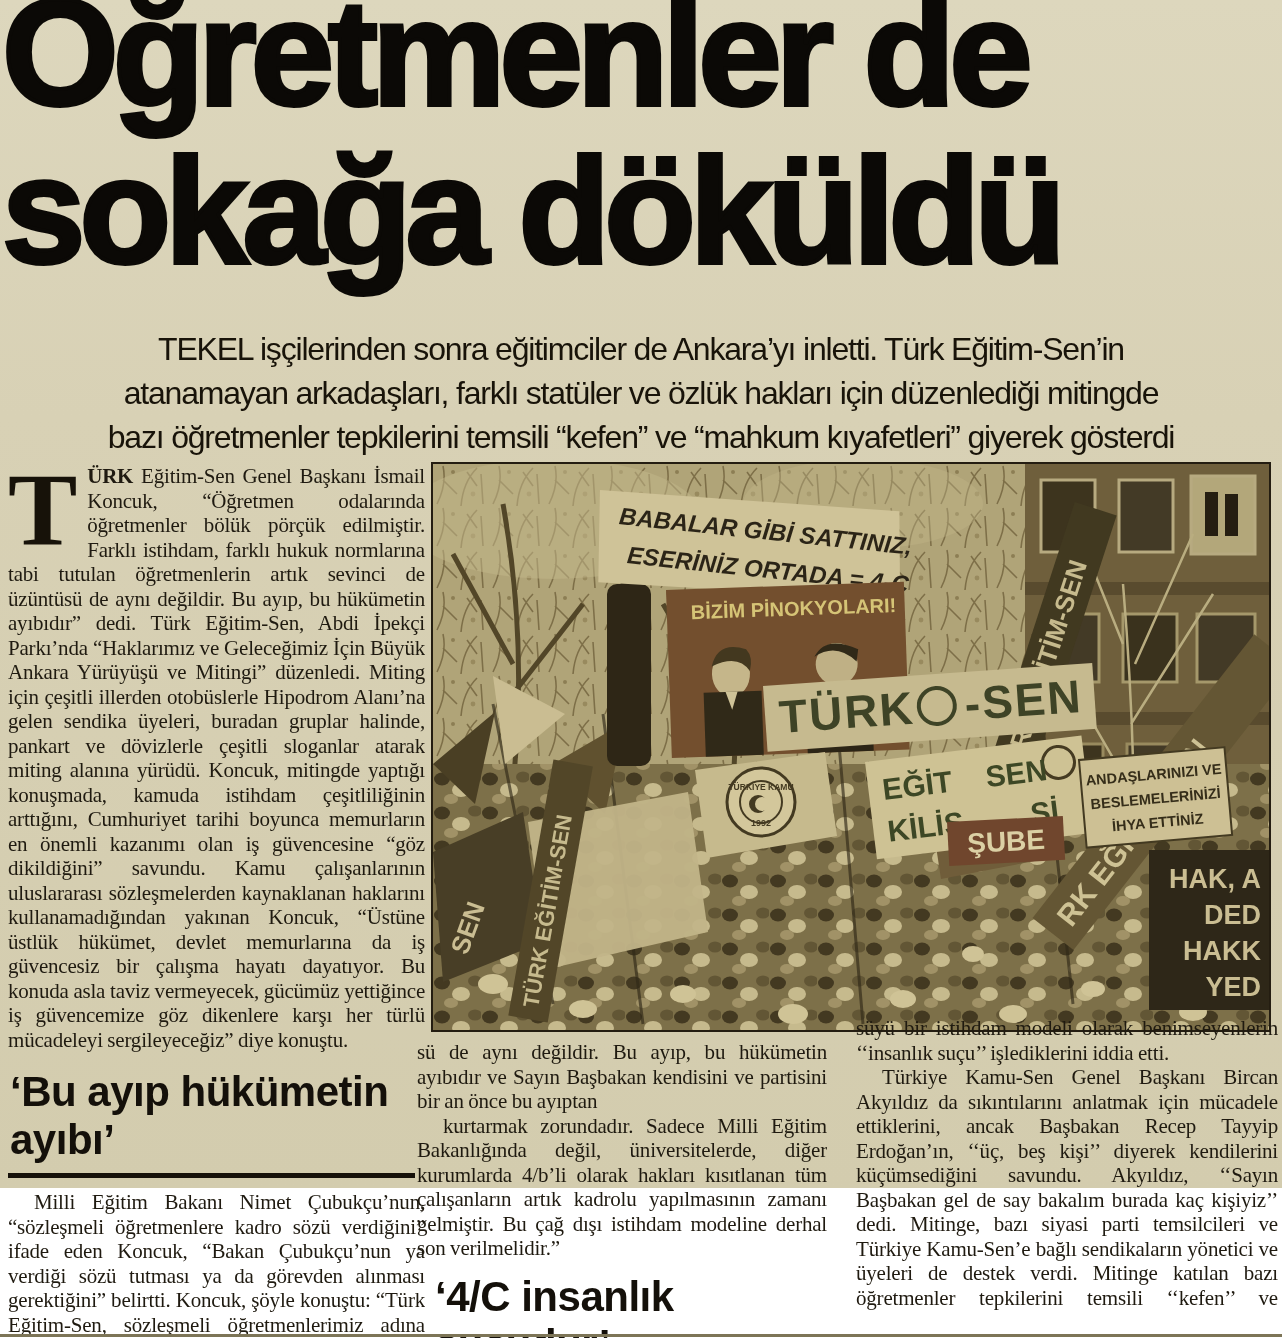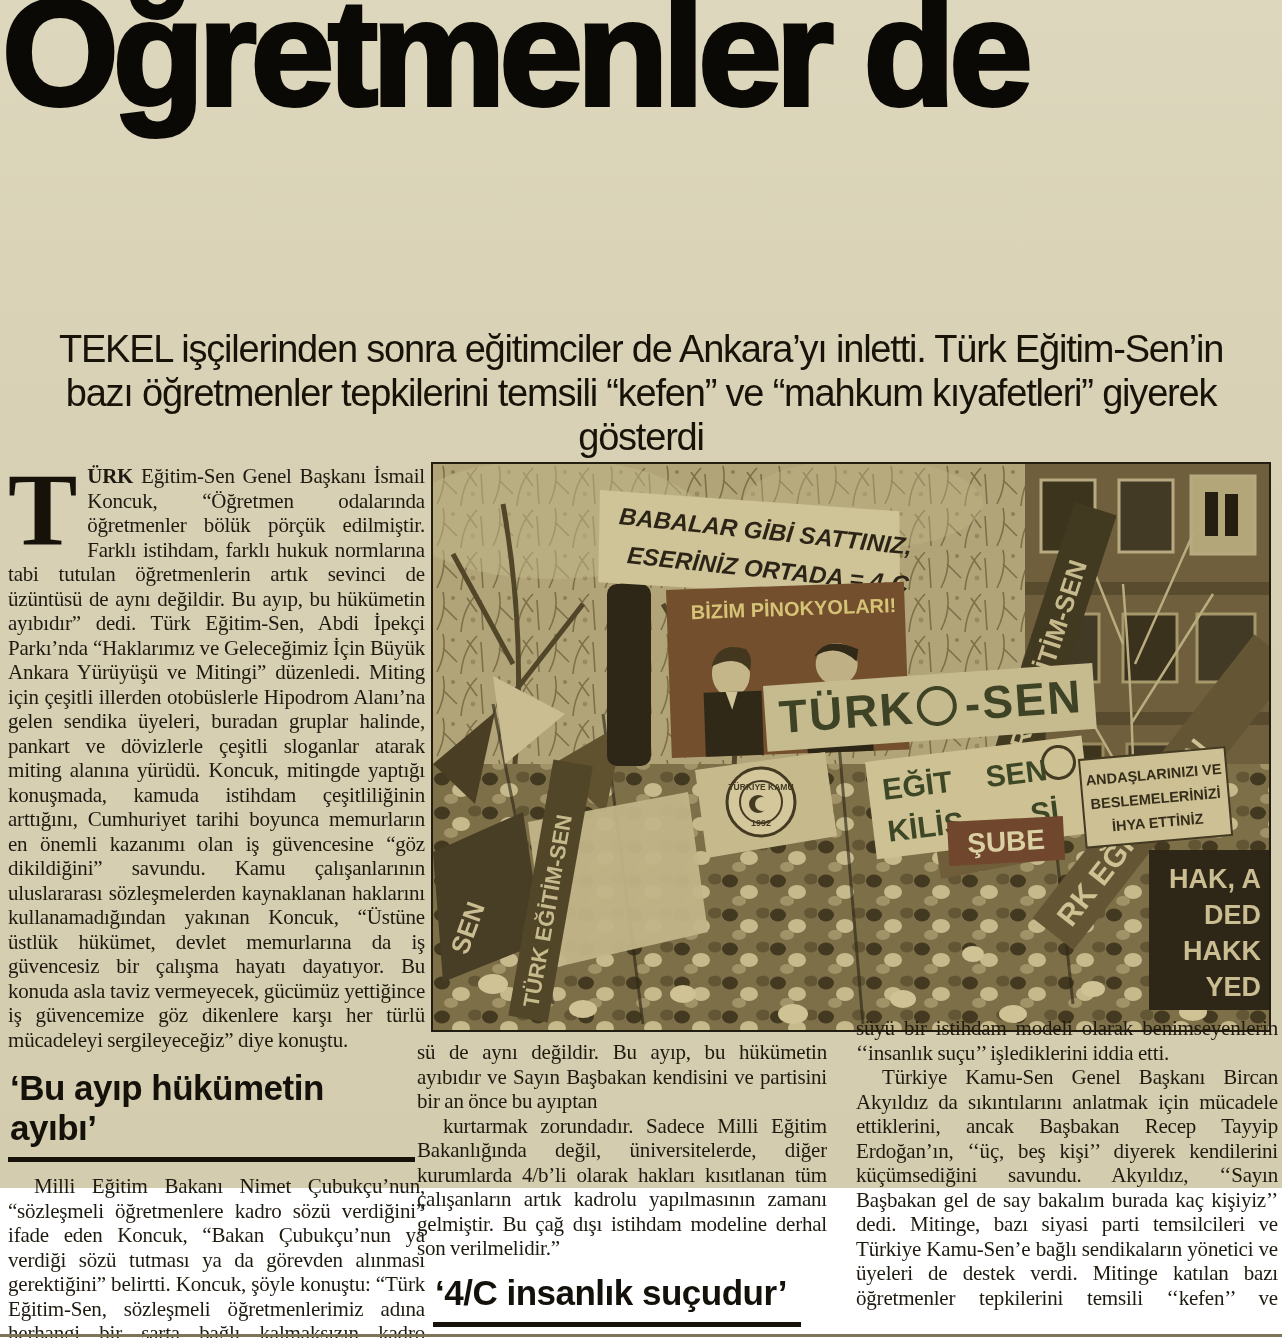--- a/index.html
+++ b/index.html
@@ -12,64 +12,66 @@
   
   .headline-block{position:absolute;left:2px;top:-26px;width:1278px;}
   .headline-line{
     font-family:"Liberation Sans",sans-serif;font-weight:bold;
     font-size:150px;line-height:158px;letter-spacing:-6px;
     color:#0b0906;-webkit-text-stroke:4px #0b0906;white-space:nowrap;
   }
   
   .subhead{
     position:absolute;top:327px;left:0;width:1282px;text-align:center;
-    font-family:"Liberation Sans",sans-serif;font-size:38px;line-height:44px;
+    font-family:"Liberation Sans",sans-serif;font-size:32px;line-height:44px;
     letter-spacing:-1.2px;color:#181309;
   }
   
   .col{position:absolute;overflow:hidden;}
   .col-left{left:8px;top:464px;width:417px;height:874px;}
   .col-mid{left:417px;top:1040px;width:410px;height:298px;}
   .col-right{left:856px;top:1016px;width:422px;height:298px;}
   .body{
     font-size:21px;line-height:24.5px;margin:0;text-align:justify;
     color:#1f1a10;letter-spacing:-0.2px;word-spacing:-0.5px;
   }
   .indent{text-indent:26px;}
   .dropcap{
     float:left;font-size:104px;line-height:76px;padding:8px 10px 0 0;
     font-weight:bold;color:#171209;
   }
   .leadbold{font-weight:bold;}
   .crosshead{
     font-family:"Liberation Sans",sans-serif;font-weight:bold;
-    font-size:35px;letter-spacing:-0.5px;color:#14100a;
+    font-size:42px;letter-spacing:-0.5px;color:#14100a;
     border-bottom:5px solid #16110a;padding:0 0 9px 2px;margin:16px 10px 12px 0;
   }
   .col-mid .crosshead{margin:12px 26px 10px 16px;}
   
   .photo{
     position:absolute;left:431px;top:462px;width:840px;height:570px;margin:0;
     border:2px solid #241d11;box-sizing:border-box;background:#b3a77b;
   }
   .photo svg{width:100%;height:100%;display:block;}
   
   .bottom-rule{position:absolute;left:0;top:1334px;width:1282px;height:3px;background:#7d7557;}
 </style>
 </head>
 <body>
 
 <div class="page">
 
   <header class="headline-block">
     <div class="headline-line">Öğretmenler de</div>
+    <div class="headline-line">sokağa döküldü</div>
   </header>
 
   <div class="subhead">
     <div>TEKEL işçilerinden sonra eğitimciler de Ankara’yı inletti. Türk Eğitim-Sen’in</div>
+    <div>atanamayan arkadaşları, farklı statüler ve özlük hakları için düzenlediği mitingde</div>
     <div>bazı öğretmenler tepkilerini temsili “kefen” ve “mahkum kıyafetleri” giyerek gösterdi</div>
   </div>
 
   <section class="col col-left">
     <p class="body"><span class="dropcap">T</span><span class="leadbold">ÜRK</span><span> Eğitim-Sen Genel Başkanı İsmail Koncuk, “Öğretmen odalarında öğretmenler bölük pörçük edilmiştir. Farklı istihdam, farklı hukuk normlarına tabi tutulan öğretmenlerin artık sevinci de üzüntüsü de aynı değildir. Bu ayıp, bu hükümetin ayıbıdır” dedi. Türk Eğitim-Sen, Abdi İpekçi Parkı’nda “Haklarımız ve Geleceğimiz İçin Büyük Ankara Yürüyüşü ve Mitingi” düzenledi. Miting için çeşitli illerden otobüslerle Hipodrom Alanı’na gelen sendika üyeleri, buradan gruplar halinde, pankart ve dövizlerle çeşitli sloganlar atarak miting alanına yürüdü. Koncuk, mitingde yaptığı konuşmada, kamuda istihdam çeşitliliğinin arttığını, Cumhuriyet tarihi boyunca memurların en önemli kazanımı olan iş güvencesine “göz dikildiğini” savundu. Kamu çalışanlarının uluslararası sözleşmelerden kaynaklanan haklarını kullanamadığından yakınan Koncuk, “Üstüne üstlük hükümet, devlet memurlarına da iş güvencesiz bir çalışma hayatı dayatıyor. Bu konuda asla taviz vermeyecek, gücümüz yettiğince iş güvencemize göz dikenlere karşı her türlü mücadeleyi sergileyeceğiz” diye konuştu.</span></p>
     <h2 class="crosshead">‘Bu ayıp hükümetin ayıbı’</h2>
     <p class="body indent">Milli Eğitim Bakanı Nimet Çubukçu’nun, “sözleşmeli öğretmenlere kadro sözü verdiğini” ifade eden Koncuk, “Bakan Çubukçu’nun ya verdiği sözü tutması ya da görevden alınması gerektiğini” belirtti. Koncuk, şöyle konuştu: “Türk Eğitim-Sen, sözleşmeli öğretmenlerimiz adına herhangi bir şarta bağlı kalmaksızın kadro istemektedir. Öğretmen odalarında öğretmenler bölük pörçük edilmiştir. Farklı istihdam, farklı hukuk normlarına tabi tutulan öğretmenlerin artık sevinci de üzüntü-</p>
   </section>
 
   <figure class="photo">

